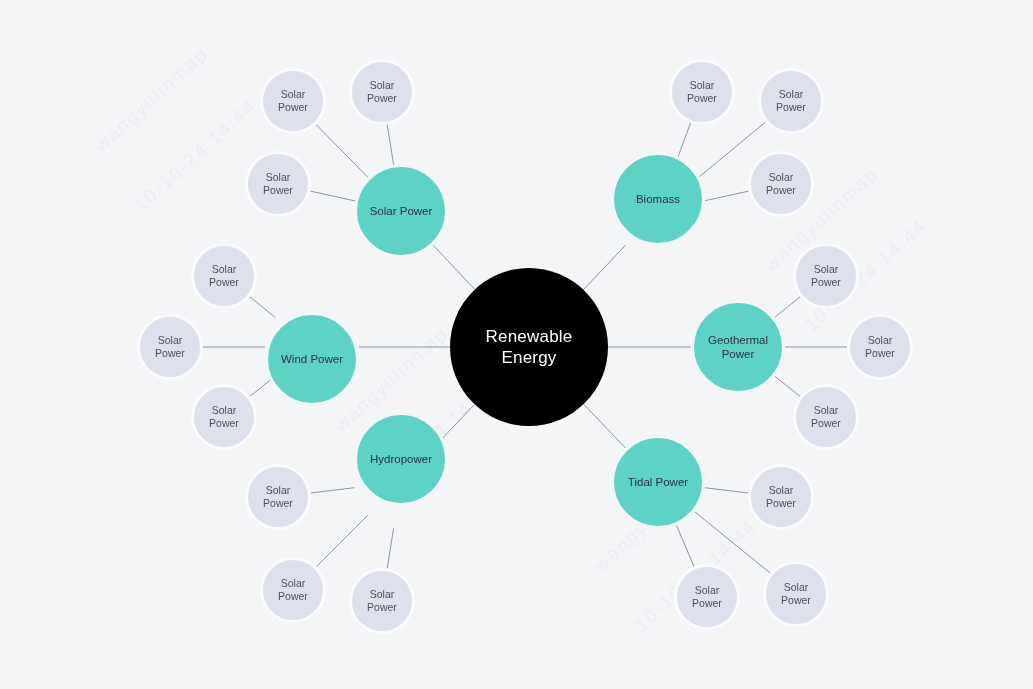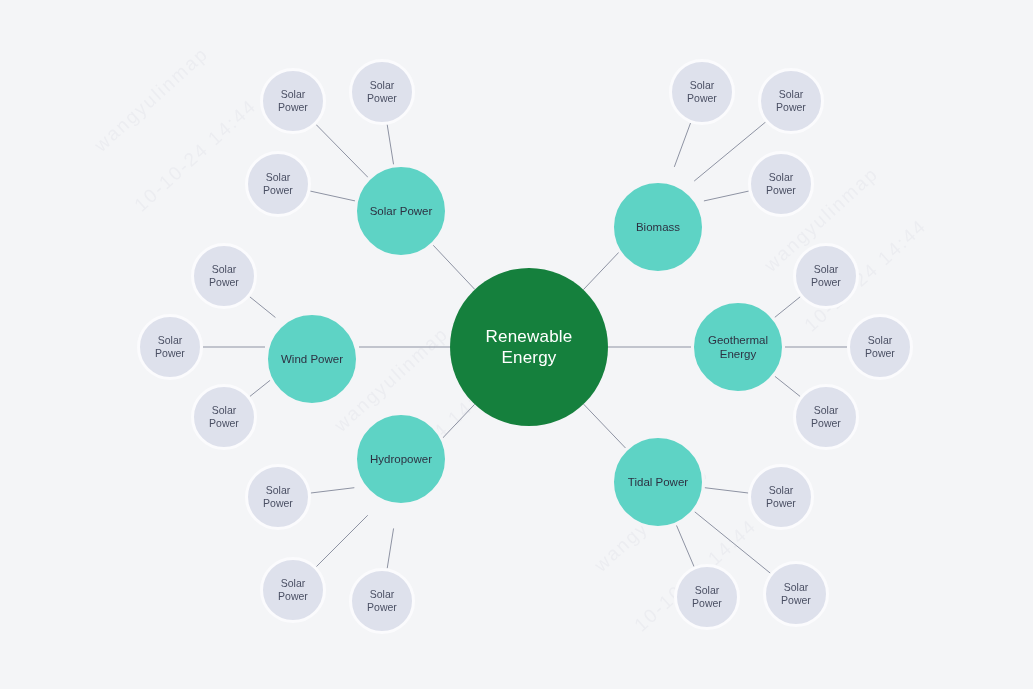--- a/index.html
+++ b/index.html
@@ -29,21 +29,21 @@
     display: flex;
     align-items: center;
     justify-content: center;
     text-align: center;
     box-sizing: border-box;
     line-height: 1.25;
     white-space: pre-line;
     user-select: none;
   }
   .node-center {
-    background: #15803d;
+    background: #000000;
     color: #ffffff;
     font-size: 17px;
     letter-spacing: 0.2px;
   }
   .node-branch {
     background: #5ed3c5;
     color: #2d3142;
     font-size: 11.5px;
     border: 3px solid #f4f5f7;
   }
@@ -111,29 +111,29 @@
   <div id="node-layer">
       <div class="node node-center" style="left: 450px; top: 268px; width: 158px; height: 158px;">Renewable
 Energy</div>
       <div class="node node-branch" style="left: 354px; top: 164px; width: 94px; height: 94px;">Solar Power</div>
       <div class="node node-leaf" style="left: 260px; top: 68px; width: 66px; height: 66px;">Solar
 Power</div>
       <div class="node node-leaf" style="left: 349px; top: 59px; width: 66px; height: 66px;">Solar
 Power</div>
       <div class="node node-leaf" style="left: 245px; top: 151px; width: 66px; height: 66px;">Solar
 Power</div>
-      <div class="node node-branch" style="left: 611px; top: 180px; width: 94px; height: 94px;">Biomass</div>
+      <div class="node node-branch" style="left: 611px; top: 152px; width: 94px; height: 94px;">Biomass</div>
       <div class="node node-leaf" style="left: 669px; top: 59px; width: 66px; height: 66px;">Solar
 Power</div>
       <div class="node node-leaf" style="left: 758px; top: 68px; width: 66px; height: 66px;">Solar
 Power</div>
       <div class="node node-leaf" style="left: 748px; top: 151px; width: 66px; height: 66px;">Solar
 Power</div>
       <div class="node node-branch" style="left: 691px; top: 300px; width: 94px; height: 94px;">Geothermal
-Energy</div>
+Power</div>
       <div class="node node-leaf" style="left: 793px; top: 243px; width: 66px; height: 66px;">Solar
 Power</div>
       <div class="node node-leaf" style="left: 847px; top: 314px; width: 66px; height: 66px;">Solar
 Power</div>
       <div class="node node-leaf" style="left: 793px; top: 384px; width: 66px; height: 66px;">Solar
 Power</div>
       <div class="node node-branch" style="left: 611px; top: 435px; width: 94px; height: 94px;">Tidal Power</div>
       <div class="node node-leaf" style="left: 748px; top: 464px; width: 66px; height: 66px;">Solar
 Power</div>
       <div class="node node-leaf" style="left: 763px; top: 561px; width: 66px; height: 66px;">Solar

